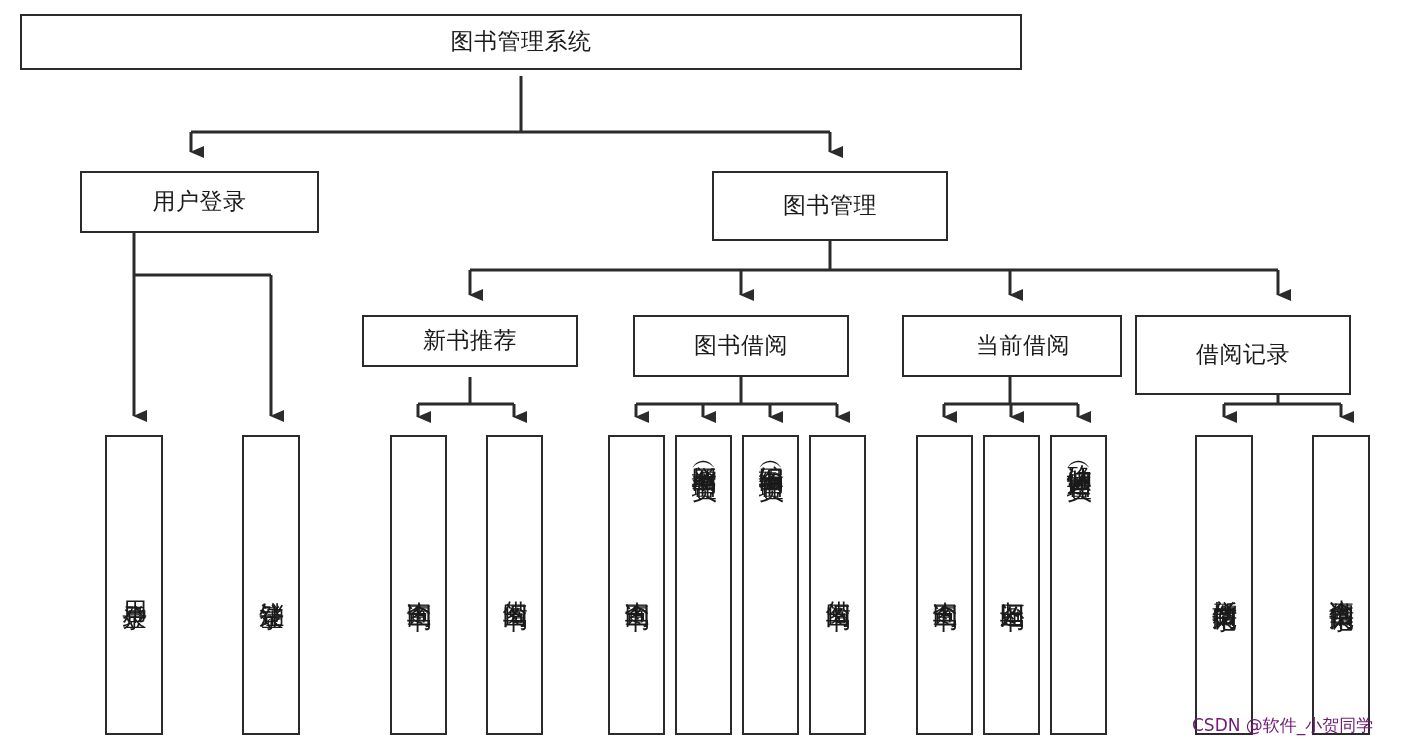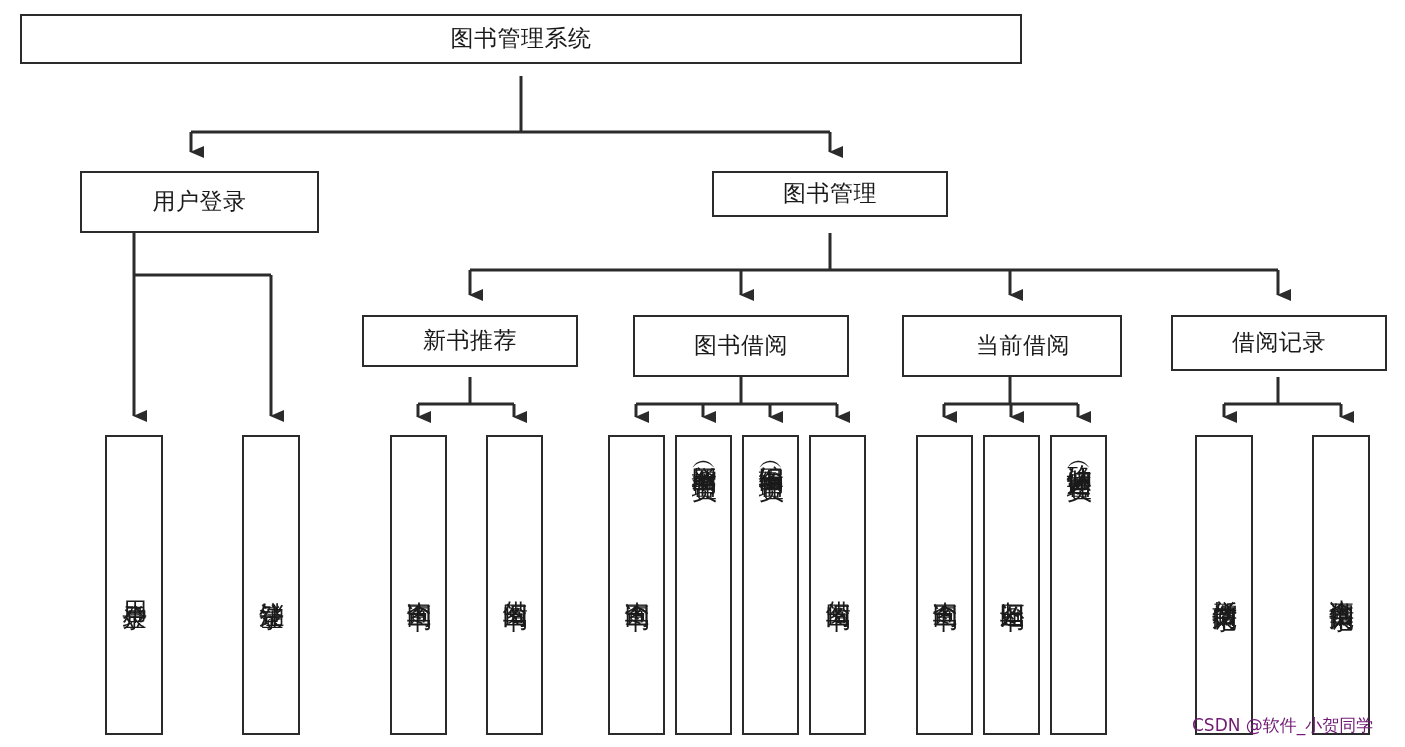--- a/index.html
+++ b/index.html
@@ -122,45 +122,45 @@
       <path d="M 1011 404 L 1011 417" marker-end="url(#arrow)"></path>
       <path d="M 1078 404 L 1078 417" marker-end="url(#arrow)"></path>
 
       <path d="M 1278 377 L 1278 404"></path>
       <path d="M 1224 404 L 1341 404"></path>
       <path d="M 1224 404 L 1224 417" marker-end="url(#arrow)"></path>
       <path d="M 1341 404 L 1341 417" marker-end="url(#arrow)"></path>
     </g>
   </svg>
 
-  <div class="node root horiz" style="left:20px; top:14px; width:1002px; height:50px;">
+  <div class="node root horiz" style="left:20px; top:14px; width:1002px; height:56px;">
     <span class="label">图书管理系统</span>
   </div>
 
   <div class="node horiz" style="left:80px; top:171px; width:239px; height:62px;">
     <span class="label">用户登录</span>
   </div>
 
-  <div class="node horiz" style="left:712px; top:171px; width:236px; height:46px;">
+  <div class="node horiz" style="left:712px; top:171px; width:236px; height:70px;">
     <span class="label">图书管理</span>
   </div>
 
   <div class="node horiz" style="left:362px; top:315px; width:216px; height:52px;">
     <span class="label">新书推荐</span>
   </div>
 
   <div class="node horiz" style="left:633px; top:315px; width:216px; height:62px;">
     <span class="label">图书借阅</span>
   </div>
 
   <div class="node horiz" style="left:902px; top:315px; width:220px; height:62px;padding-left:22px;">
     <span class="label">当前借阅</span>
   </div>
 
-  <div class="node horiz" style="left:1171px; top:315px; width:216px; height:56px;">
+  <div class="node horiz" style="left:1135px; top:315px; width:216px; height:80px;">
     <span class="label">借阅记录</span>
   </div>
 
   <div class="node vert centered" style="left:105px; top:435px; width:58px; height:300px;">
     <span class="label">用户登录</span>
   </div>
 
   <div class="node vert centered" style="left:242px; top:435px; width:58px; height:300px;">
     <span class="label">注销登录</span>
   </div>

